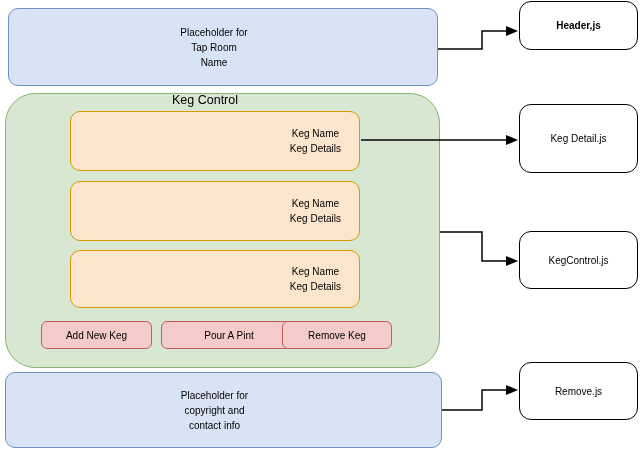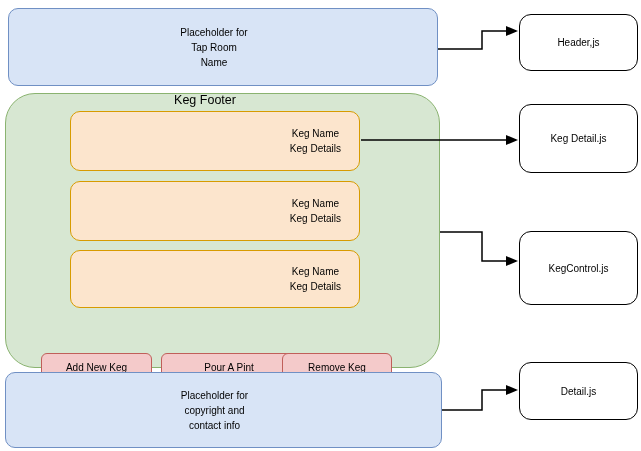--- a/index.html
+++ b/index.html
@@ -63,21 +63,20 @@
   .keg-card {
     background: var(--orange-fill);
     border: 1.5px solid var(--orange-stroke);
     border-radius: 10px;
     justify-content: flex-end;
   }
   .diagram-button {
     background: var(--pink-fill);
     border: 1.5px solid var(--pink-stroke);
     border-radius: 6px;
-    margin-top: 32px;
   }
   .component-box {
     background: var(--component-fill);
     border: 1.5px solid var(--component-stroke);
     border-radius: 12px;
   }
   .pre-line {
     white-space: pre-line;
   }
   .shift-left {
@@ -97,21 +96,21 @@
 
 <div class="canvas">
 
   <div class="shape blue-box" style="left:8px; top:8px; width:430px; height:78px;">
     <div class="pre-line shift-left">Placeholder for
 Tap Room
 Name</div>
   </div>
 
   <div class="shape green-box" style="left:5px; top:93px; width:435px; height:275px;"></div>
-  <div class="green-title">Keg Footer</div>
+  <div class="green-title">Keg Control</div>
 
   <div class="shape keg-card" style="left:70px; top:111px; width:290px; height:60px;">
     <div class="pre-line shift-left">Keg Name
 Keg Details</div>
   </div>
   <div class="shape keg-card" style="left:70px; top:181px; width:290px; height:60px;">
     <div class="pre-line shift-left">Keg Name
 Keg Details</div>
   </div>
   <div class="shape keg-card" style="left:70px; top:250px; width:290px; height:58px;">
@@ -128,31 +127,31 @@
   <div class="shape diagram-button" style="left:282px; top:321px; width:110px; height:28px;text-align:center;">
     <span>Remove Keg</span>
   </div>
 
   <div class="shape blue-box" style="left:5px; top:372px; width:437px; height:76px;">
     <div class="pre-line shift-left">Placeholder for
 copyright and
 contact info</div>
   </div>
 
-  <div class="shape component-box" style="left:519px; top:14px; width:119px; height:57px;">
+  <div class="shape component-box" style="left:519px; top:1px; width:119px; height:49px;font-weight:bold;">
     <span>Header,js</span>
   </div>
   <div class="shape component-box" style="left:519px; top:104px; width:119px; height:69px;">
     <span>Keg Detail.js</span>
   </div>
-  <div class="shape component-box" style="left:519px; top:231px; width:119px; height:74px;">
+  <div class="shape component-box" style="left:519px; top:231px; width:119px; height:58px;">
     <span>KegControl.js</span>
   </div>
   <div class="shape component-box" style="left:519px; top:362px; width:119px; height:58px;">
-    <span>Detail.js</span>
+    <span>Remove.js</span>
   </div>
 
   <svg class="arrow-layer" width="641" height="451" viewBox="0 0 641 451" xmlns="http://www.w3.org/2000/svg">
     <defs>
       <marker id="arrowhead" markerUnits="userSpaceOnUse" markerWidth="12" markerHeight="10" refX="10" refY="5" orient="auto">
         <path d="M0,0 L12,5 L0,10 z" fill="#000000"></path>
       </marker>
     </defs>
     <path d="M438 49 H482 V31 H516" fill="none" stroke="#000000" stroke-width="1.5" marker-end="url(#arrowhead)"></path>
     <path d="M361 140 H516" fill="none" stroke="#000000" stroke-width="1.5" marker-end="url(#arrowhead)"></path>

